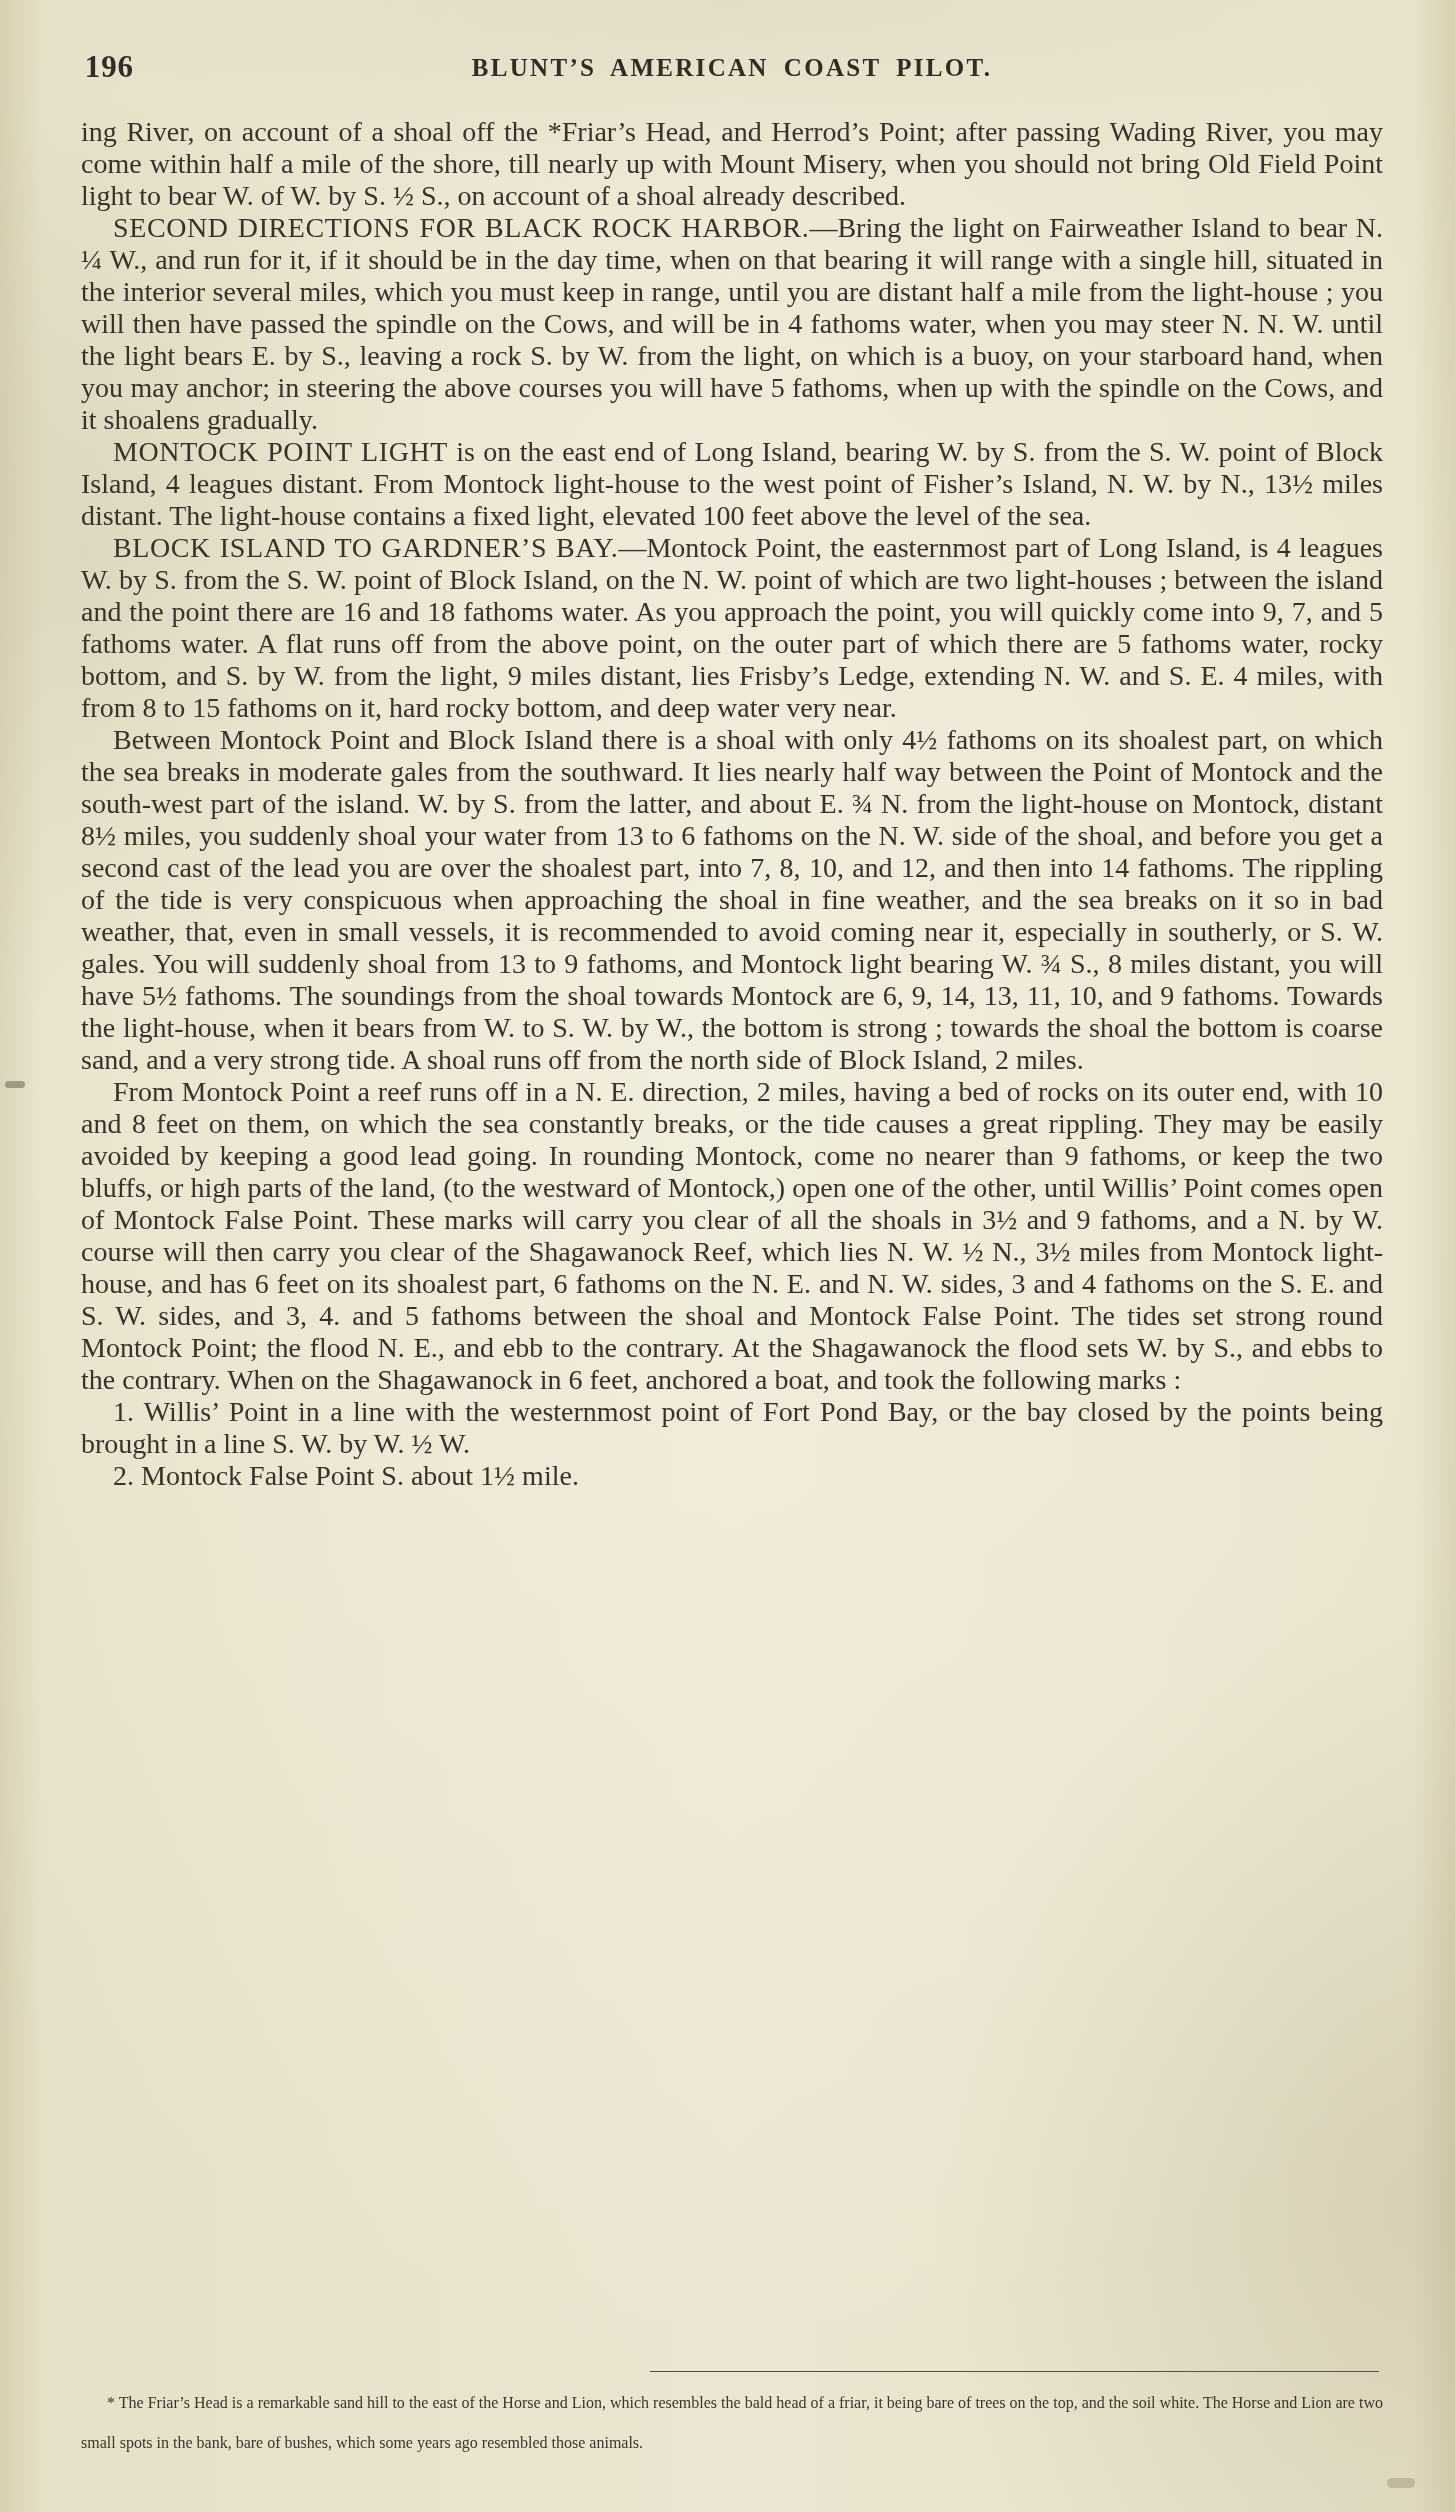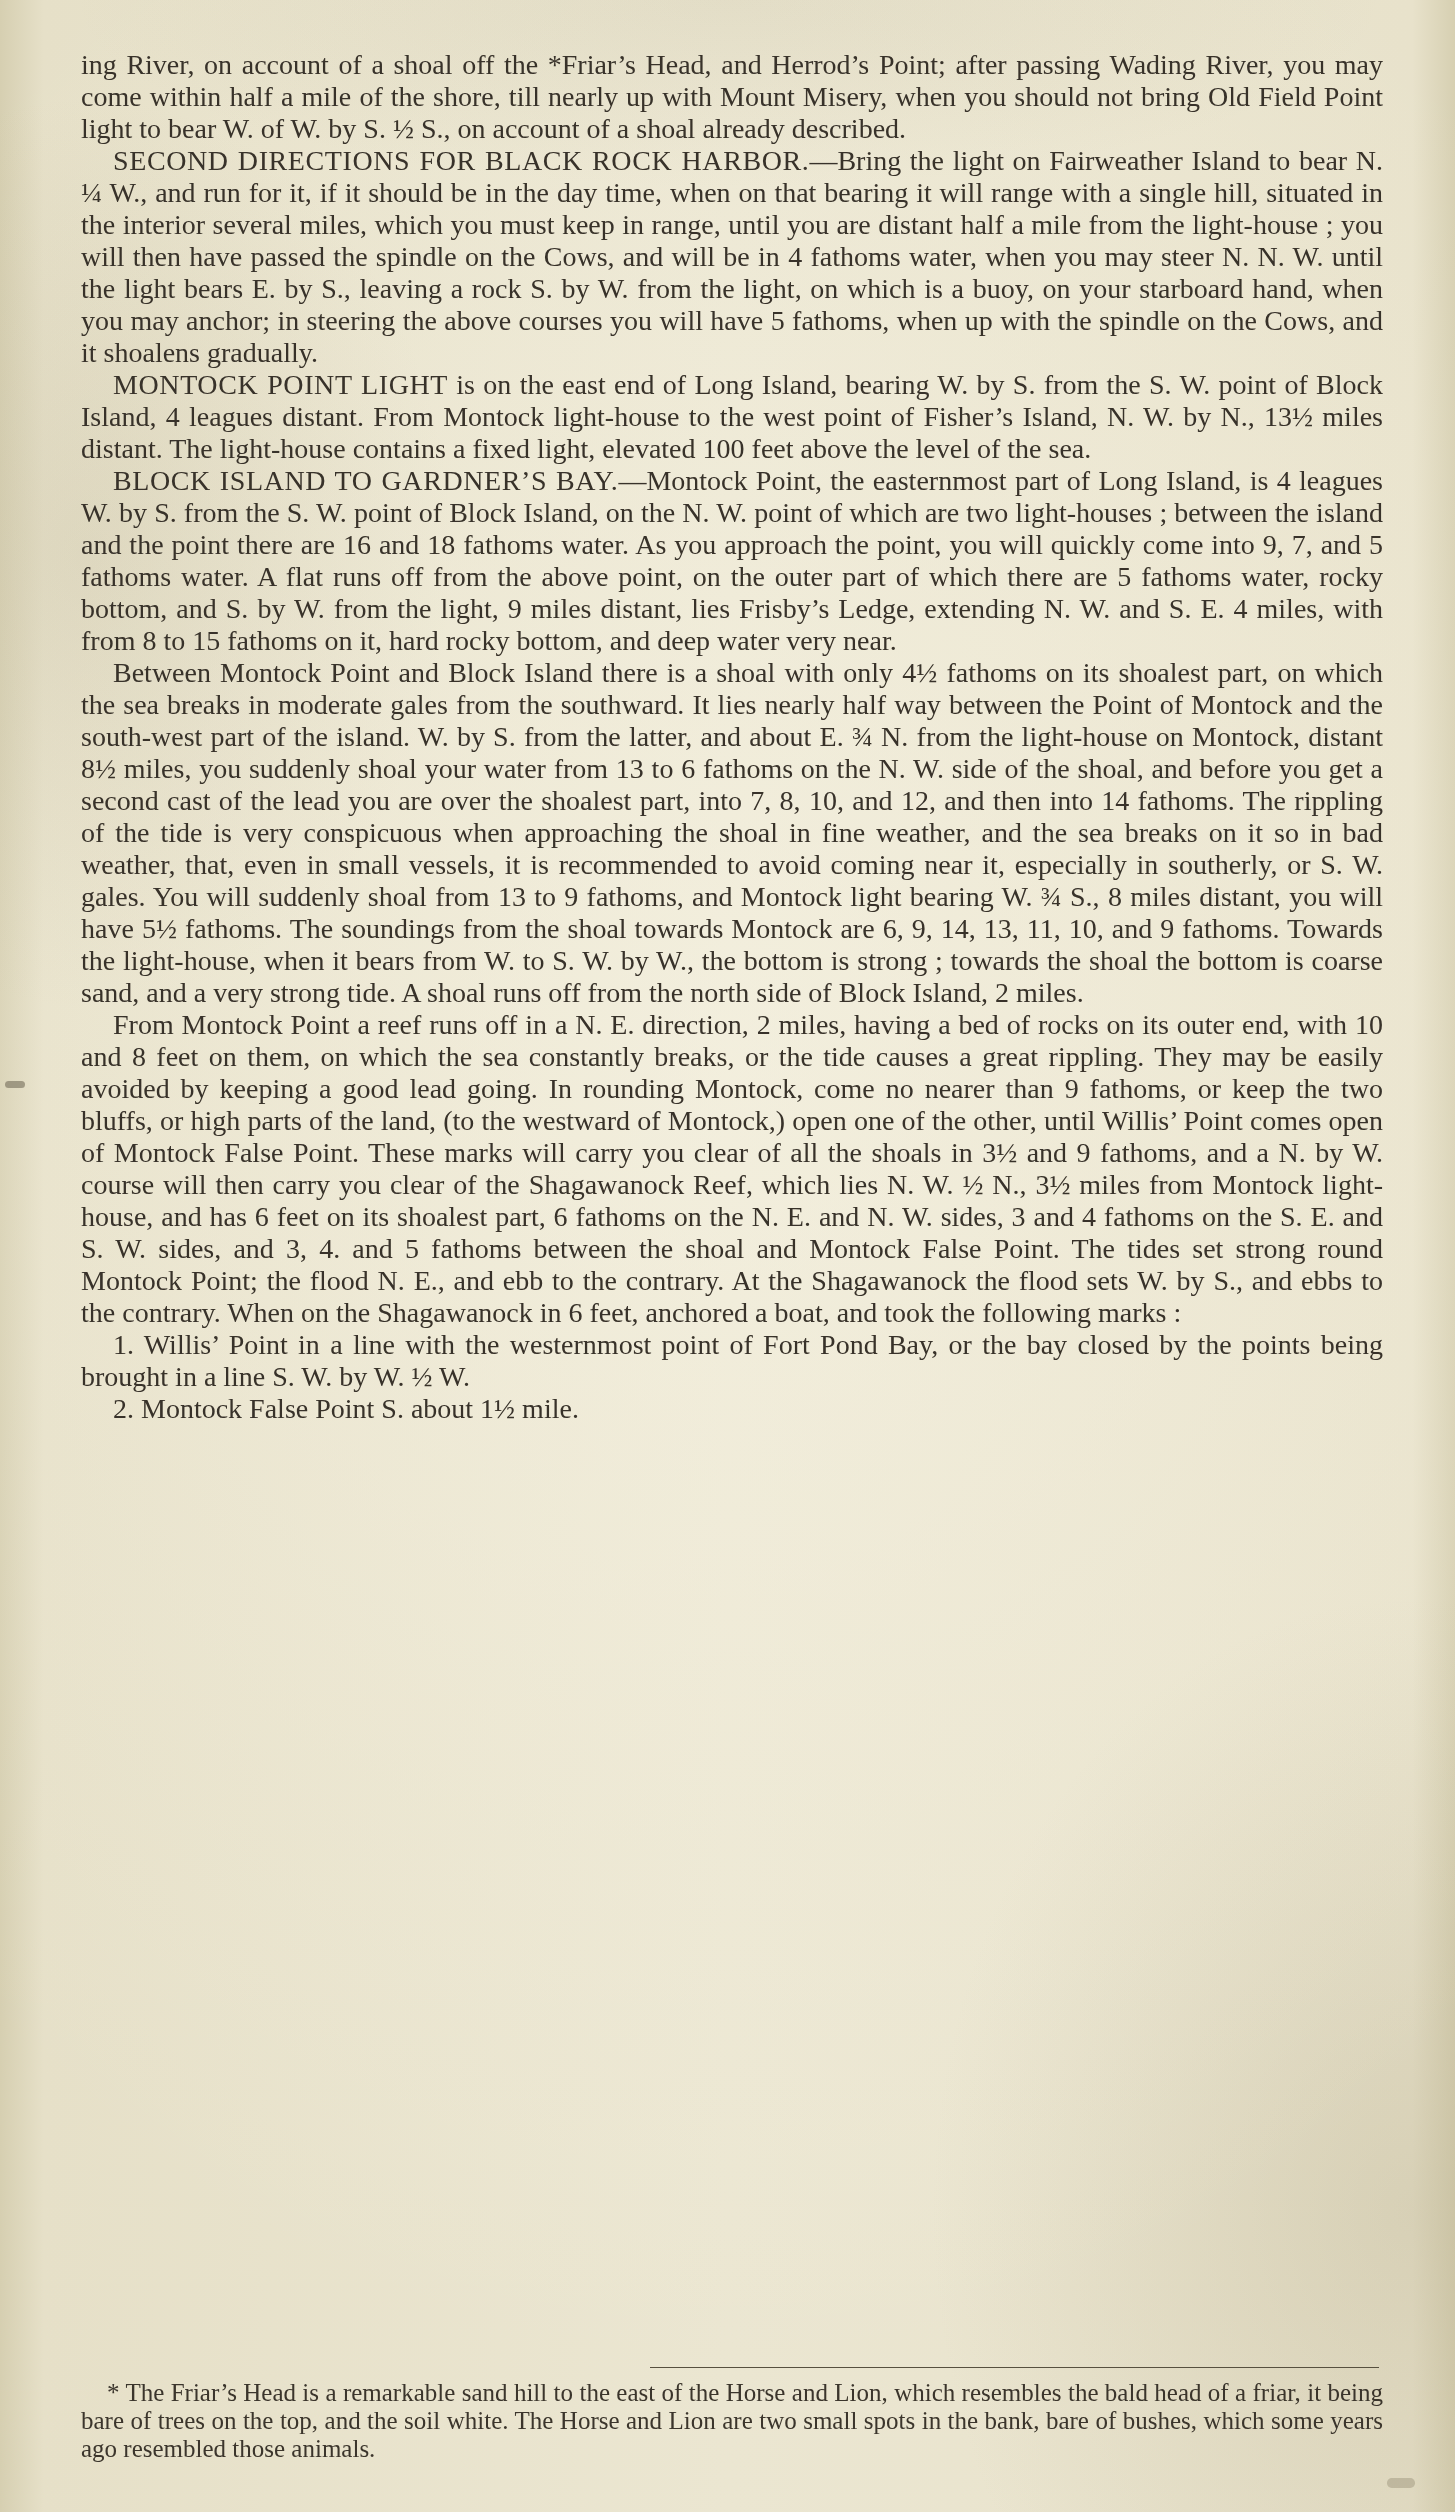--- a/index.html
+++ b/index.html
@@ -46,42 +46,46 @@
   .para { margin: 0; text-indent: 32px; }
   .para.noindent { text-indent: 0; }
   .run-head { letter-spacing: 0.6px; font-family: Liberation Serif, serif; }
   .footnote-block { margin-top: auto; flex: 0 0 auto; padding-bottom: 3.8px; }
   .footnote-rule {
     height: 0; border-top: 1.9px solid #57503f;
     width: 56%; margin: 0 3.8px 11.3px auto;
   }
   .footnote {
     margin: 0;
-    font-size: 25px;
-    line-height: 28px;
+    font-size: 16px;
+    line-height: 40px;
     text-align: justify;
     text-indent: 26px;
     color: #3b352c;
   }
   .ink-smudge {
     position: absolute; left: 4.7px; top: 1081px;
     width: 20.6px; height: 6.6px; border-radius: 3.8px;
     background: #6a6250; opacity: 0.55;
   }
   .corner-mark {
     position: absolute; right: 41px; bottom: 24.4px;
     width: 28px; height: 9.4px; border-radius: 4.7px;
     background: #837a60; opacity: 0.35;
   }
 </style>
 </head>
 <body>
 
 <div class="paper">
 
+  <div class="header">
+    <span class="page-number">196</span>
+    <span class="running-title">BLUNT’S AMERICAN COAST PILOT.</span>
+  </div>
 
   <div class="body-text">
     <p class="para noindent"><span class="run-head"></span><span>ing River, on account of a shoal off the *Friar’s Head, and Herrod’s Point; after passing Wading River, you may come within half a mile of the shore, till nearly up with Mount Misery, when you should not bring Old Field Point light to bear W. of W. by S. ½ S., on account of a shoal already described.</span></p>
 
     <p class="para"><span class="run-head">SECOND DIRECTIONS FOR BLACK ROCK HARBOR.</span><span>—Bring the light on Fairweather Island to bear N. ¼ W., and run for it, if it should be in the day time, when on that bearing it will range with a single hill, situated in the interior several miles, which you must keep in range, until you are distant half a mile from the light-house ; you will then have passed the spindle on the Cows, and will be in 4 fathoms water, when you may steer N. N. W. until the light bears E. by S., leaving a rock S. by W. from the light, on which is a buoy, on your starboard hand, when you may anchor; in steering the above courses you will have 5 fathoms, when up with the spindle on the Cows, and it shoalens gradually.</span></p>
 
     <p class="para"><span class="run-head">MONTOCK POINT LIGHT</span><span> is on the east end of Long Island, bearing W. by S. from the S. W. point of Block Island, 4 leagues distant.  From Montock light-house to the west point of Fisher’s Island, N. W. by N., 13½ miles distant.  The light-house contains a fixed light, elevated 100 feet above the level of the sea.</span></p>
 
     <p class="para"><span class="run-head">BLOCK ISLAND TO GARDNER’S BAY.</span><span>—Montock Point, the easternmost part of Long Island, is 4 leagues W. by S. from the S. W. point of Block Island, on the N. W. point of which are two light-houses ; between the island and the point there are 16 and 18 fathoms water.  As you approach the point, you will quickly come into 9, 7, and 5 fathoms water.  A flat runs off from the above point, on the outer part of which there are 5 fathoms water, rocky bottom, and S. by W. from the light, 9 miles distant, lies Frisby’s Ledge, extending N. W. and S. E. 4 miles, with from 8 to 15 fathoms on it, hard rocky bottom, and deep water very near.</span></p>
 

